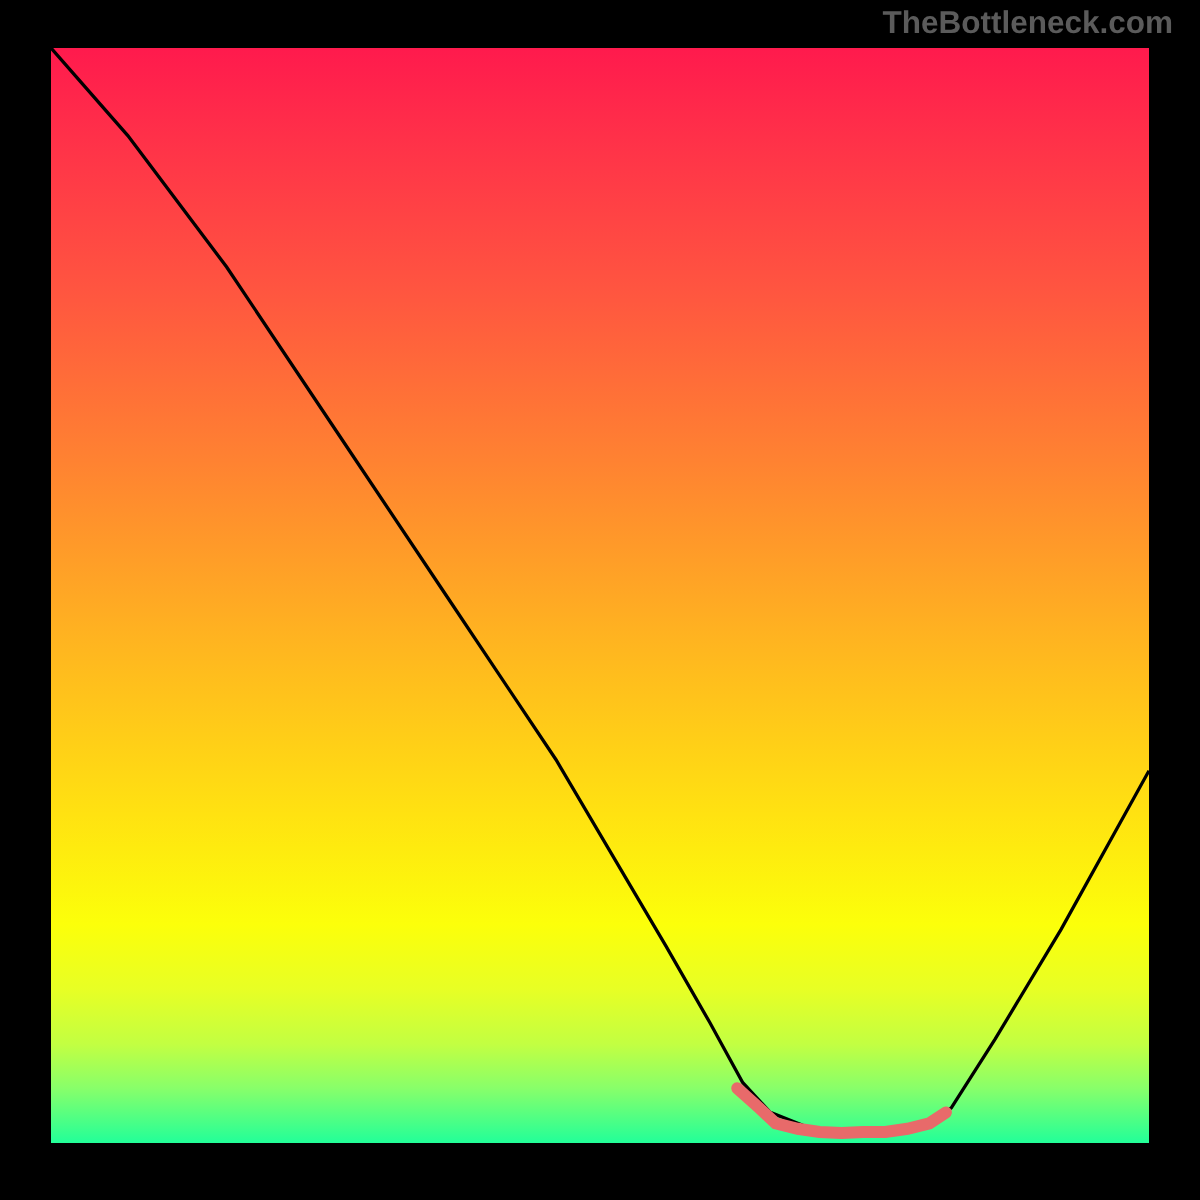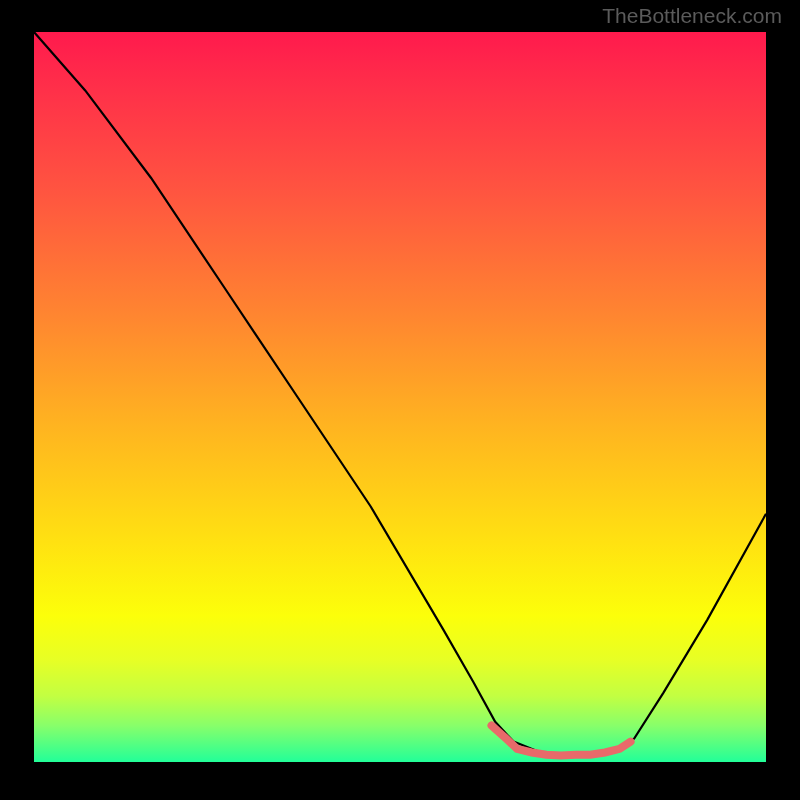--- a/index.html
+++ b/index.html
@@ -10,21 +10,21 @@
     background: #000;
     font-family: Arial, sans-serif;
     position: relative;
   }
   .watermark {
     position: absolute;
     top: 4px;
     right: 18px;
     color: #5b5b5b;
     font-size: 21px;
-    font-weight: 400;
+    font-weight: 700;
     z-index: 10;
   }
   .plot-area {
     position: absolute;
     left: 34px;
     top: 32px;
     width: 732px;
     height: 730px;
   }
   .gradient-bg {

